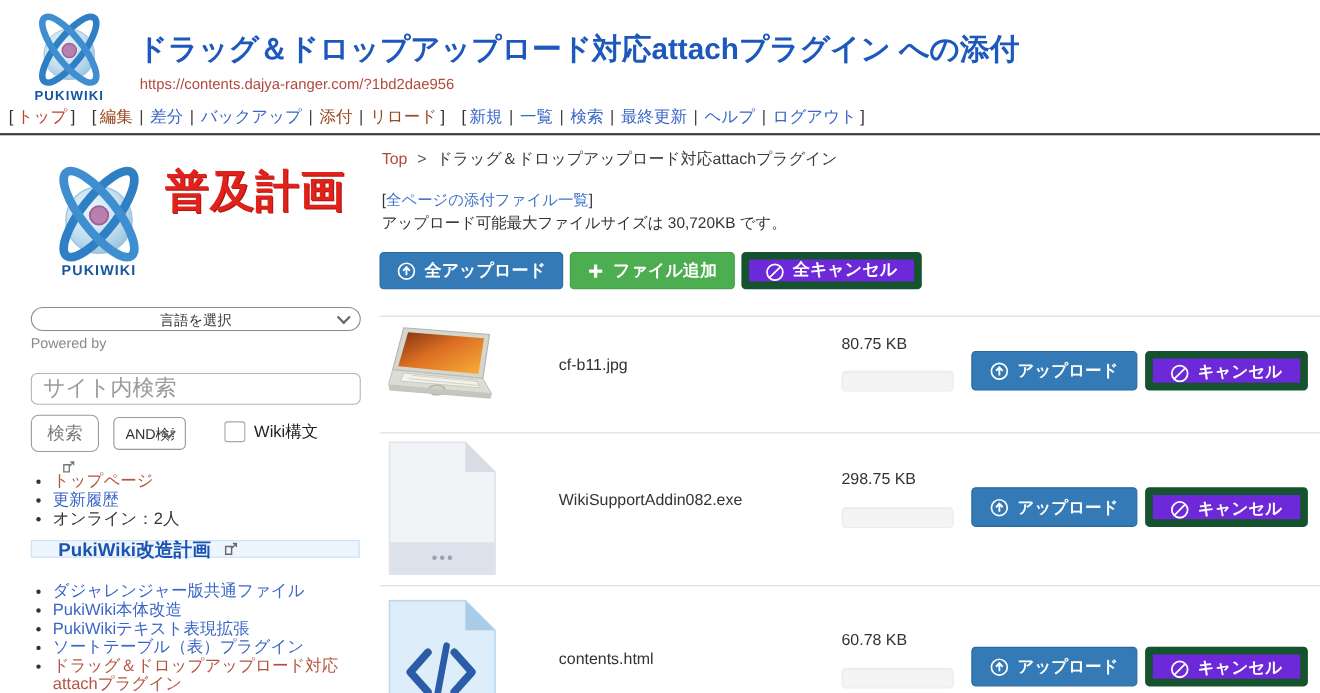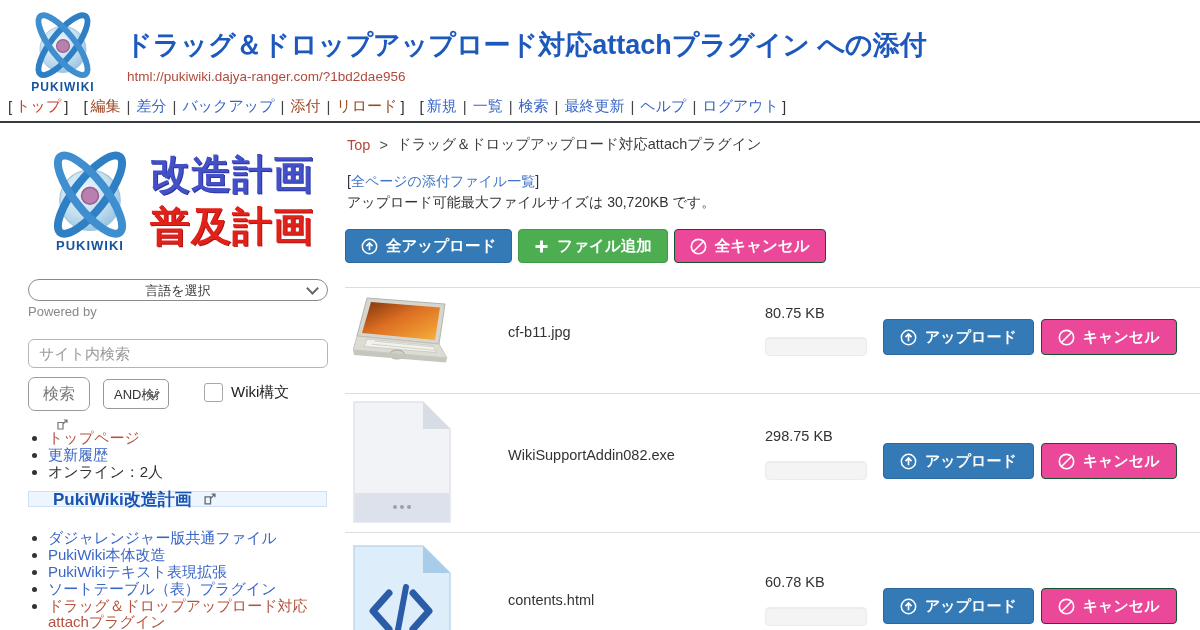--- a/index.html
+++ b/index.html
@@ -49,21 +49,21 @@
   .sel-lang select { border-radius:11px; }
   .sel-mode { left:103px; top:379px; width:66px; height:30px; }
   .sel-mode select { border-radius:5px; border-color:#999; }
 
   .powered { position:absolute; left:28px; top:304px; font-size:13px; color:#888; display:flex; align-items:center; gap:22px;flex-direction:column; }
   .google-word { font-weight:bold; font-size:14px; letter-spacing:0; }
   .gc0,.gc3 { color:#4285F4; } .gc1,.gc5 { color:#EA4335; } .gc2 { color:#FBBC05; } .gc4 { color:#34A853; }
   .trans-label { color:#333; font-size:13.5px; }
 
   .search-input { position:absolute; left:28px; top:339px; width:300px; height:29px;
-    border:1px solid #b5b5b5; border-radius:6px; padding:0 10px; font-family:inherit; font-size:15px; color:#333; }
+    border:1px solid #b5b5b5; border-radius:6px; padding:0 10px; font-family:inherit; font-size:20px; color:#333; }
   .search-input::placeholder { color:#9a9a9a; opacity:1; }
   .search-btn { position:absolute; left:28px; top:377px; width:62px; height:34px;
     background:#fff; border:1px solid #9a9a9a; border-radius:7px; color:#7a7a7a;
     font-family:inherit; font-size:16px; cursor:pointer; }
   .checkbox { position:absolute; left:204px; top:383px; width:19px; height:19px;
     border:1px solid #a8a8a8; border-radius:3px; background:#fff; cursor:pointer; }
   .chk-label { position:absolute; left:231px; top:383px; font-size:15px; color:#222; }
 
   .sb-list { position:absolute; left:32px; width:292px; list-style:disc; }
   .sb-list li { margin-left:16px; font-size:15px; line-height:16px; color:#333; }
@@ -92,21 +92,21 @@
   .attach-line a { color:#3f74c8; text-decoration:none; cursor:pointer; }
   .maxsize-line { position:absolute; left:347px; top:194px; font-size:14px; color:#333; }
 
   .toolbar { position:absolute; left:345px; top:229px; display:flex; gap:6px; }
   .btn { display:inline-flex; align-items:center; gap:8px; border-radius:4px; color:#fff;
     font-family:inherit; font-weight:bold; cursor:pointer; }
   .btn svg { flex:none; }
   .tb-btn { height:34px; font-size:15.5px; padding:0 15px; }
   .btn-green { background:#4cae50; border:1px solid #3f9b44; }
   .btn-blue { background:#337ab7; border:1px solid #2a689d; }
-  .btn-orange { background:#ec4899; border:1px solid #14532d; }
+  .btn-orange { background:#6d28d9; border:7px solid #14532d;align-items:flex-end; }
 
   .row-sep { position:absolute; left:345px; width:855px; height:1px; background:#ddd; }
   .file-row { position:absolute; left:345px; width:855px; }
   .file-thumb { position:absolute; }
   .file-name { position:absolute; left:163px; font-size:14.5px; color:#333; }
   .file-size { position:absolute; left:420px; font-size:14.5px; color:#333; }
   .progress { position:absolute; left:420px; width:102px; height:19px; background:#f4f4f4;
     border:1px solid #ececec; border-radius:4px; box-shadow:inset 0 1px 2px rgba(0,0,0,0.04); }
   .row-btns { position:absolute; left:538px; display:flex; gap:7px; }
   .row-btn { height:36px; font-size:15px; padding:0 16px; }
@@ -137,21 +137,21 @@
 
 <div class="page">
 
   <div class="hdr-logo">
     <svg width="90" height="82" viewBox="0 0 100 96">
         <use href="#atom"></use>
       </svg>
     <span class="pw-text">PUKIWIKI</span>
   </div>
   <h1 class="page-title">ドラッグ＆ドロップアップロード対応attachプラグイン への添付</h1>
-  <div class="page-url">html://pukiwiki.dajya-ranger.com/?1bd2dae956</div>
+  <div class="page-url">https://contents.dajya-ranger.com/?1bd2dae956</div>
 
   <div class="nav">
     <span class="grp">
       <span class="bkt">[</span>
       <a class="c-red">トップ</a>
       <span class="bkt">]</span>
     </span>
     <span class="grp">
       <span class="bkt">[</span>
       <a class="c-brown">編集</a>
@@ -183,21 +183,20 @@
   </div>
   <div class="nav-divider"></div>
 
   <div class="sb-logo">
     <svg width="120" height="103" viewBox="0 0 100 92">
         <use href="#atom"></use>
       </svg>
     <span class="pw-text">PUKIWIKI</span>
   </div>
   <div class="sb-title">
-    <div class="t-kaizo">改造計画</div>
     <div class="t-fukyu">普及計画</div>
   </div>
 
   <div class="sel sel-lang">
     <select>
       <option>言語を選択</option>
     </select>
   </div>
   <div class="powered">
     <span>Powered by</span>

